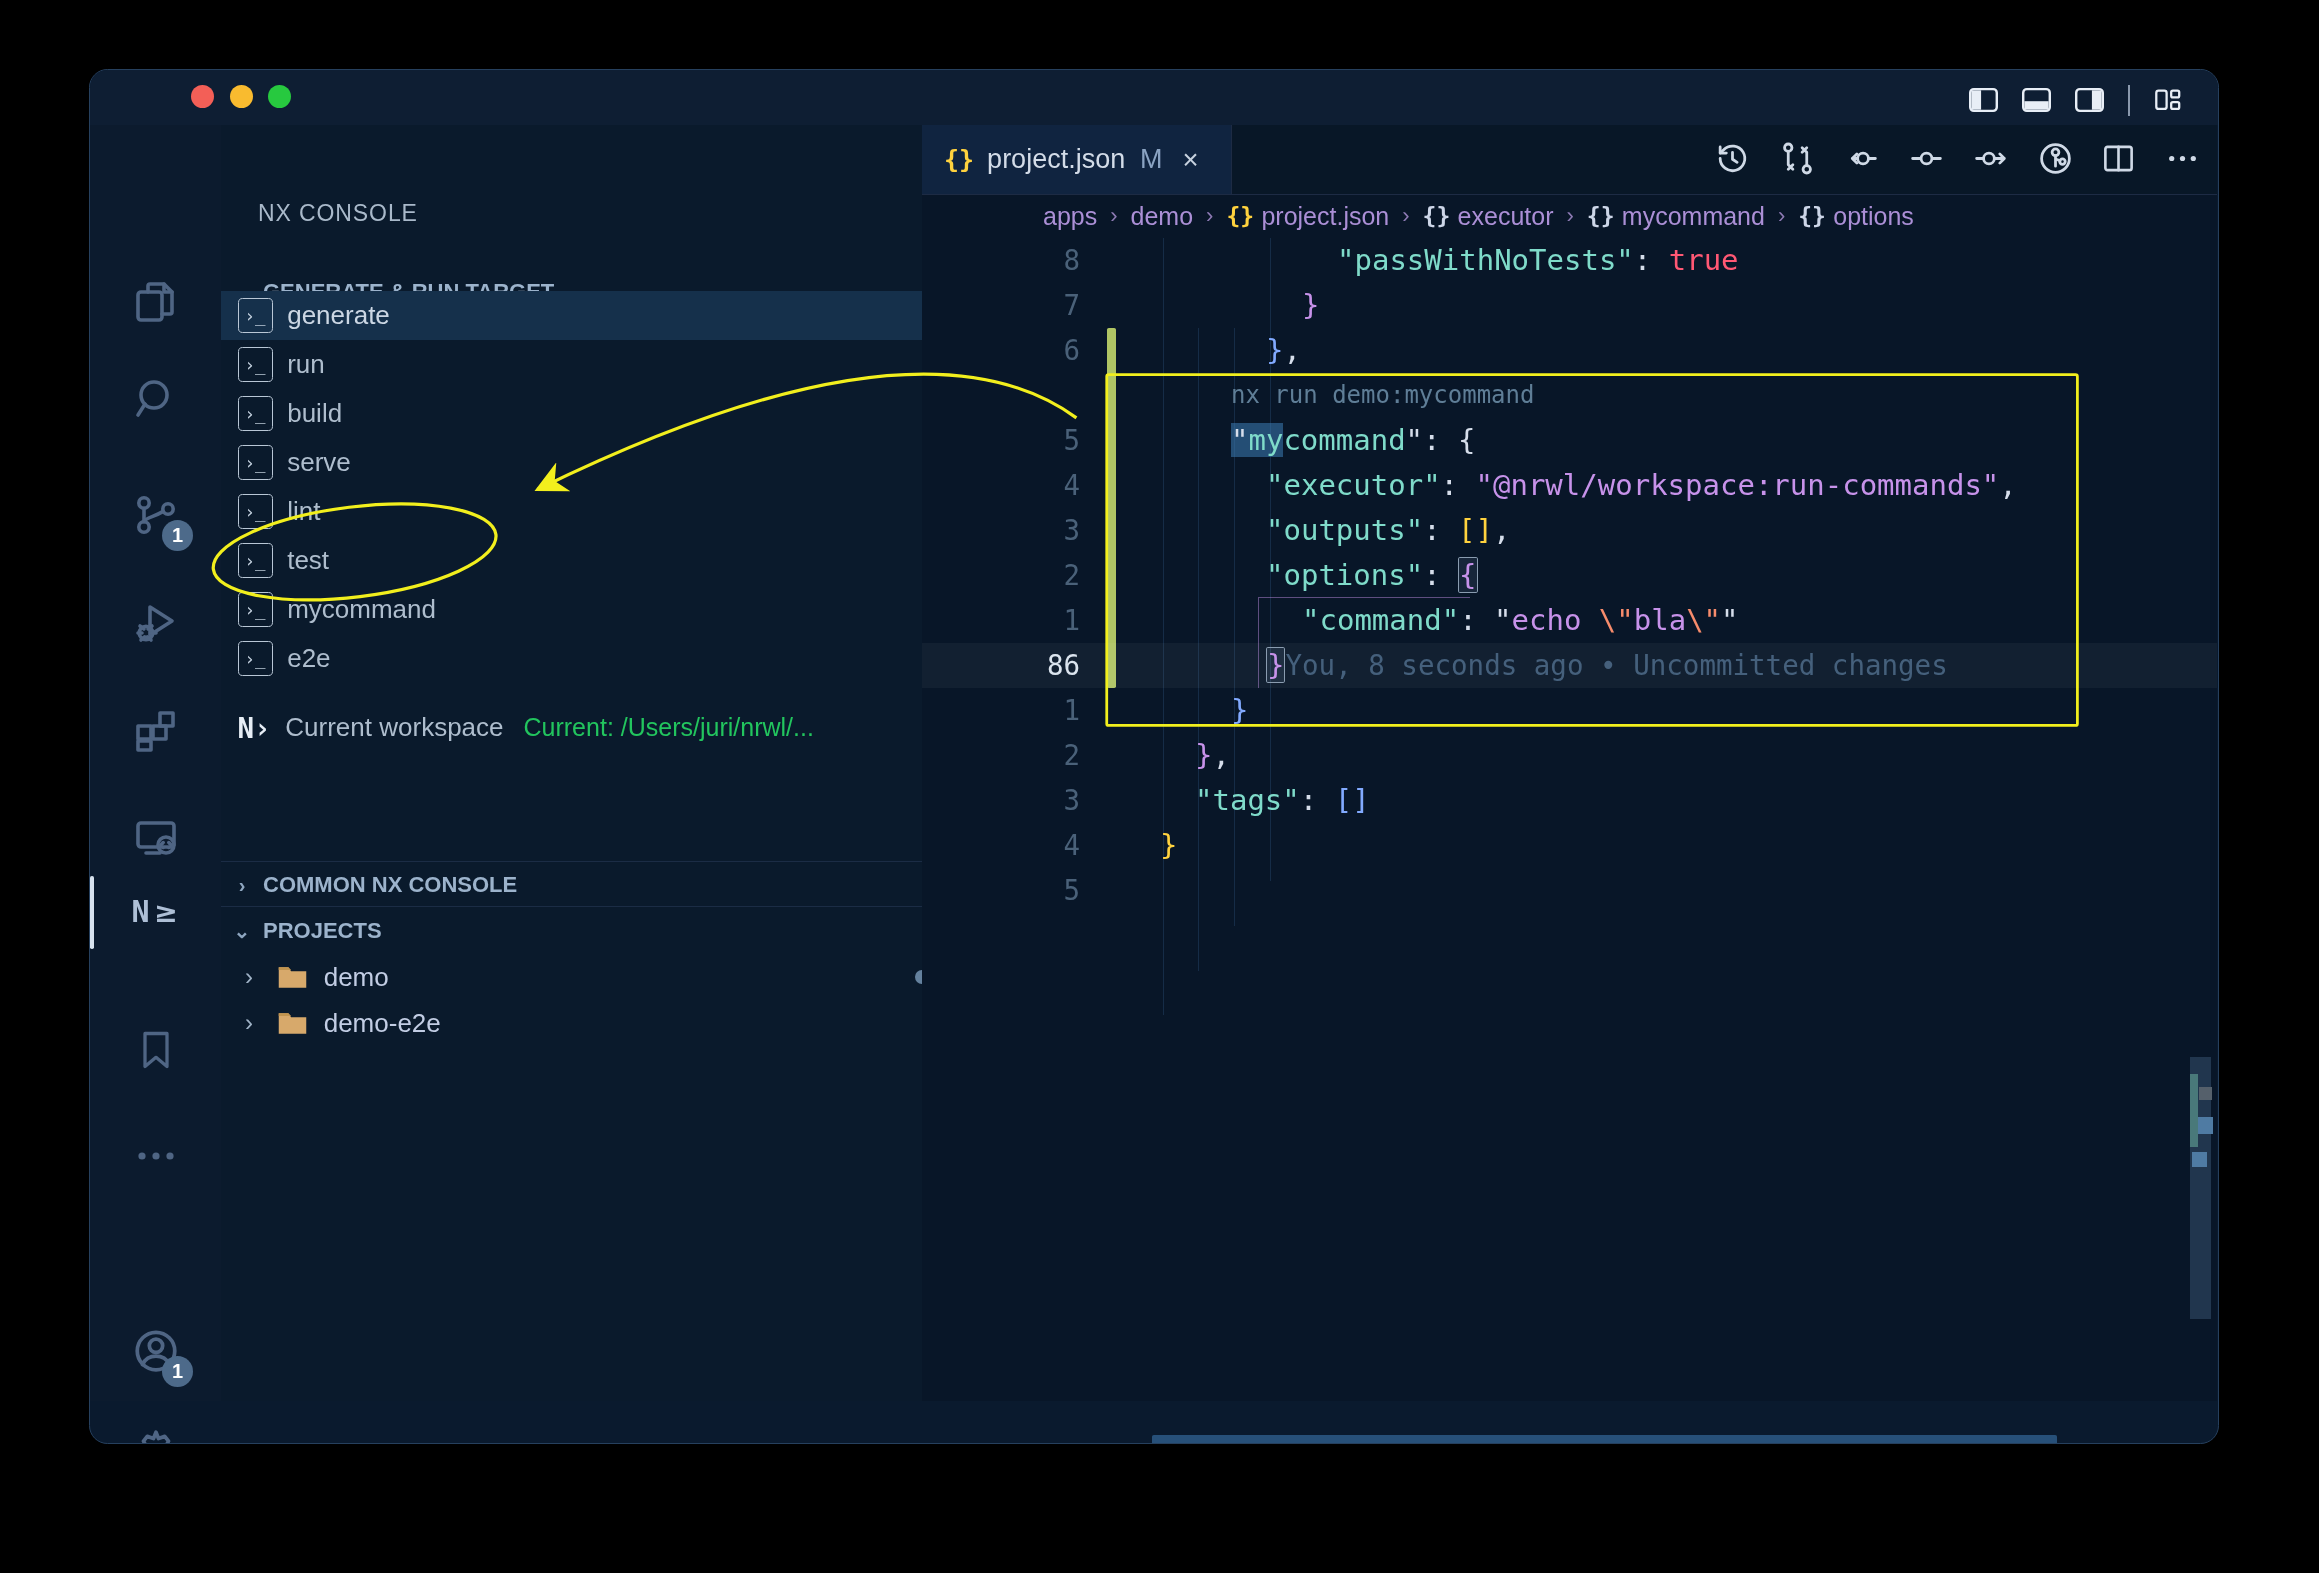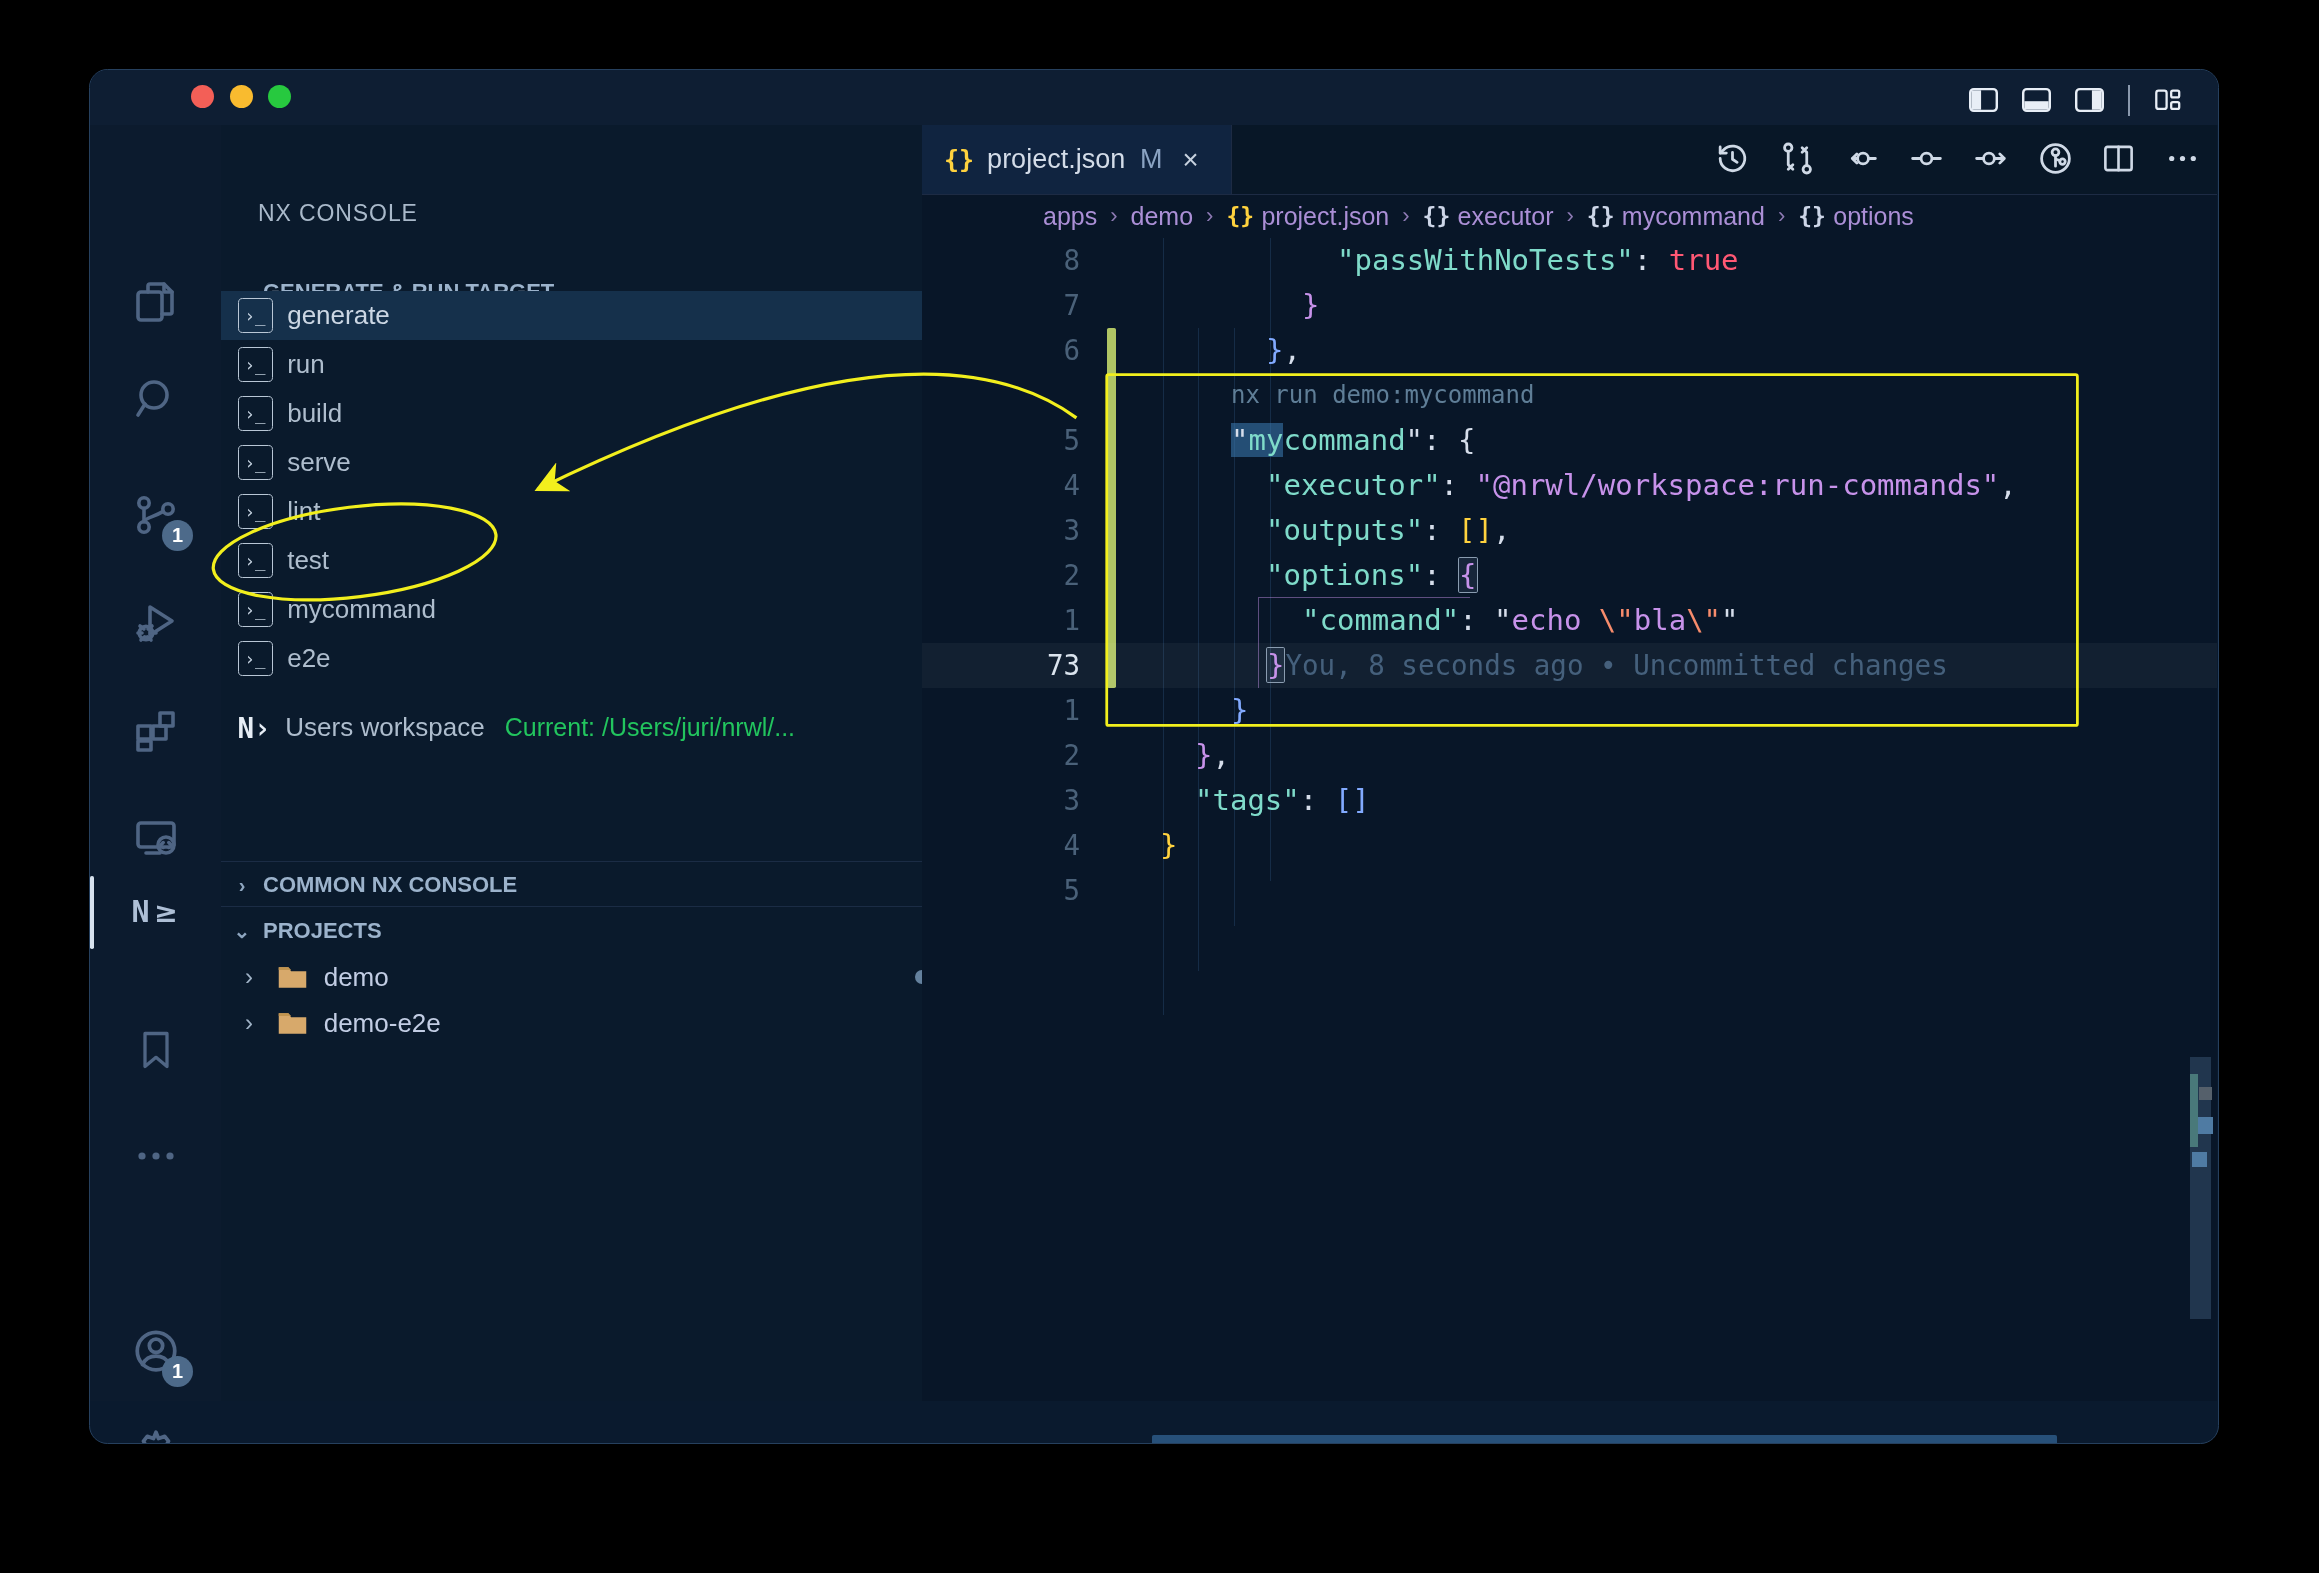--- a/index.html
+++ b/index.html
@@ -229,21 +229,21 @@
             <span class="term-ic">›_</span>
             <span>mycommand</span>
           </div>
           <div class="srow" style="top: 509px;">
             <span class="term-ic">›_</span>
             <span>e2e</span>
           </div>
         </div>
       <div class="srow" style="top:578px;">
         <span class="nxlogo">N›</span>
-        <span>Users workspace</span>
+        <span>Current workspace</span>
         <span class="ws-cur">Current: /Users/juri/nrwl/...</span>
       </div>
       <div class="divider" style="top:736px;"></div>
       <div class="sec-header" style="top:739px;">
         <span class="chev">›</span>
         <span>COMMON NX CONSOLE</span>
       </div>
       <div class="divider" style="top:781px;"></div>
       <div class="sec-header" style="top:785px;">
         <span class="chev">⌄</span>
@@ -363,21 +363,21 @@
         <div id="code-lines">
             <div class="cline" style="top: 0px;"><span class="lnum">8</span><span class="ltext" style="padding-left:177px"><span class="tk-k">"passWithNoTests"</span><span class="tk-p">: </span><span class="tk-b">true</span></span></div>
             <div class="cline" style="top: 45px;"><span class="lnum">7</span><span class="ltext" style="padding-left:142px"><span class="tk-v">}</span></span></div>
             <div class="cline" style="top: 90px;"><span class="lnum">6</span><span class="ltext" style="padding-left:106px"><span class="tk-blue">}</span><span class="tk-p">,</span></span></div>
             <div class="cline" style="top: 135px;"><span class="codelens" style="left:309px">nx run demo:mycommand</span></div>
             <div class="cline" style="top: 180px;"><span class="lnum">5</span><span class="ltext" style="padding-left:71px"><span class="tk-p tk-hl">"</span><span class="tk-k tk-hl">my</span><span class="tk-k">command</span><span class="tk-p">"</span><span class="tk-p">: </span><span class="tk-p">{</span></span></div>
             <div class="cline" style="top: 225px;"><span class="lnum">4</span><span class="ltext" style="padding-left:106px"><span class="tk-k">"executor"</span><span class="tk-p">: </span><span class="tk-v">"@nrwl/workspace:run-commands"</span><span class="tk-p">,</span></span></div>
             <div class="cline" style="top: 270px;"><span class="lnum">3</span><span class="ltext" style="padding-left:106px"><span class="tk-k">"outputs"</span><span class="tk-p">: </span><span class="tk-gold">[]</span><span class="tk-p">,</span></span></div>
             <div class="cline" style="top: 315px;"><span class="lnum">2</span><span class="ltext" style="padding-left:106px"><span class="tk-k">"options"</span><span class="tk-p">: </span><span class="tk-v tk-box">{</span></span></div>
             <div class="cline" style="top: 360px;"><span class="lnum">1</span><span class="ltext" style="padding-left:142px"><span class="tk-k">"command"</span><span class="tk-p">: </span><span class="tk-p">"</span><span class="tk-v">echo </span><span class="tk-e">\"</span><span class="tk-v">bla</span><span class="tk-e">\"</span><span class="tk-p">"</span></span></div>
-            <div class="cline cur" style="top: 405px;"><span class="lnum curn">73</span><span class="ltext" style="padding-left:106px"><span class="tk-v tk-box">}</span><span class="blame">You, 8 seconds ago • Uncommitted changes</span></span></div>
+            <div class="cline cur" style="top: 405px;"><span class="lnum curn">86</span><span class="ltext" style="padding-left:106px"><span class="tk-v tk-box">}</span><span class="blame">You, 8 seconds ago • Uncommitted changes</span></span></div>
             <div class="cline" style="top: 450px;"><span class="lnum">1</span><span class="ltext" style="padding-left:71px"><span class="tk-blue">}</span></span></div>
             <div class="cline" style="top: 495px;"><span class="lnum">2</span><span class="ltext" style="padding-left:35px"><span class="tk-v">}</span><span class="tk-p">,</span></span></div>
             <div class="cline" style="top: 540px;"><span class="lnum">3</span><span class="ltext" style="padding-left:35px"><span class="tk-k">"tags"</span><span class="tk-p">: </span><span class="tk-blue">[]</span></span></div>
             <div class="cline" style="top: 585px;"><span class="lnum">4</span><span class="ltext" style="padding-left:0px"><span class="tk-gold">}</span></span></div>
             <div class="cline" style="top: 630px;"><span class="lnum">5</span><span class="ltext" style="padding-left:0px"></span></div>
           </div>
       </div>
 
       <div id="vscroll" style="left:1268px;top:932px;width:21px;height:262px;"></div>
       <div class="vdec" style="left:1268px;top:949px;width:8.3px;height:73px;background:#49797a;"></div>

